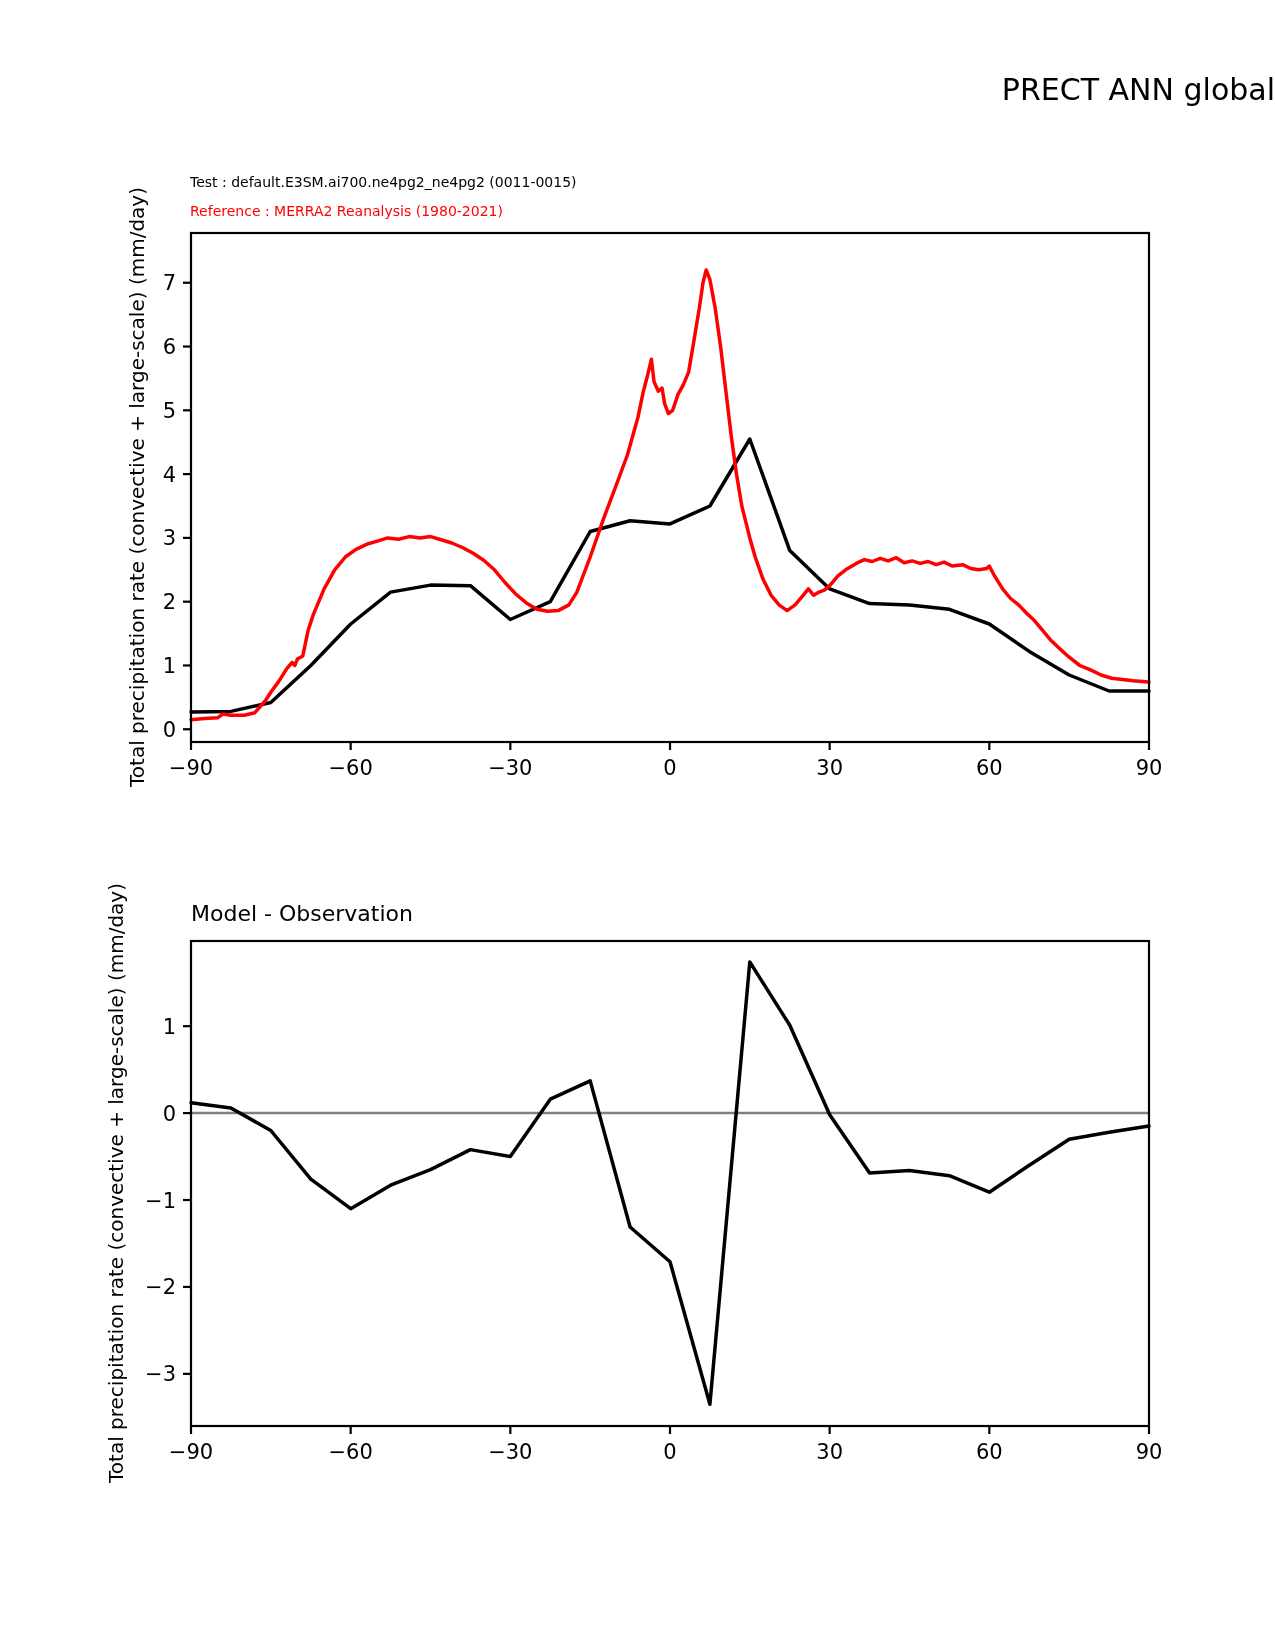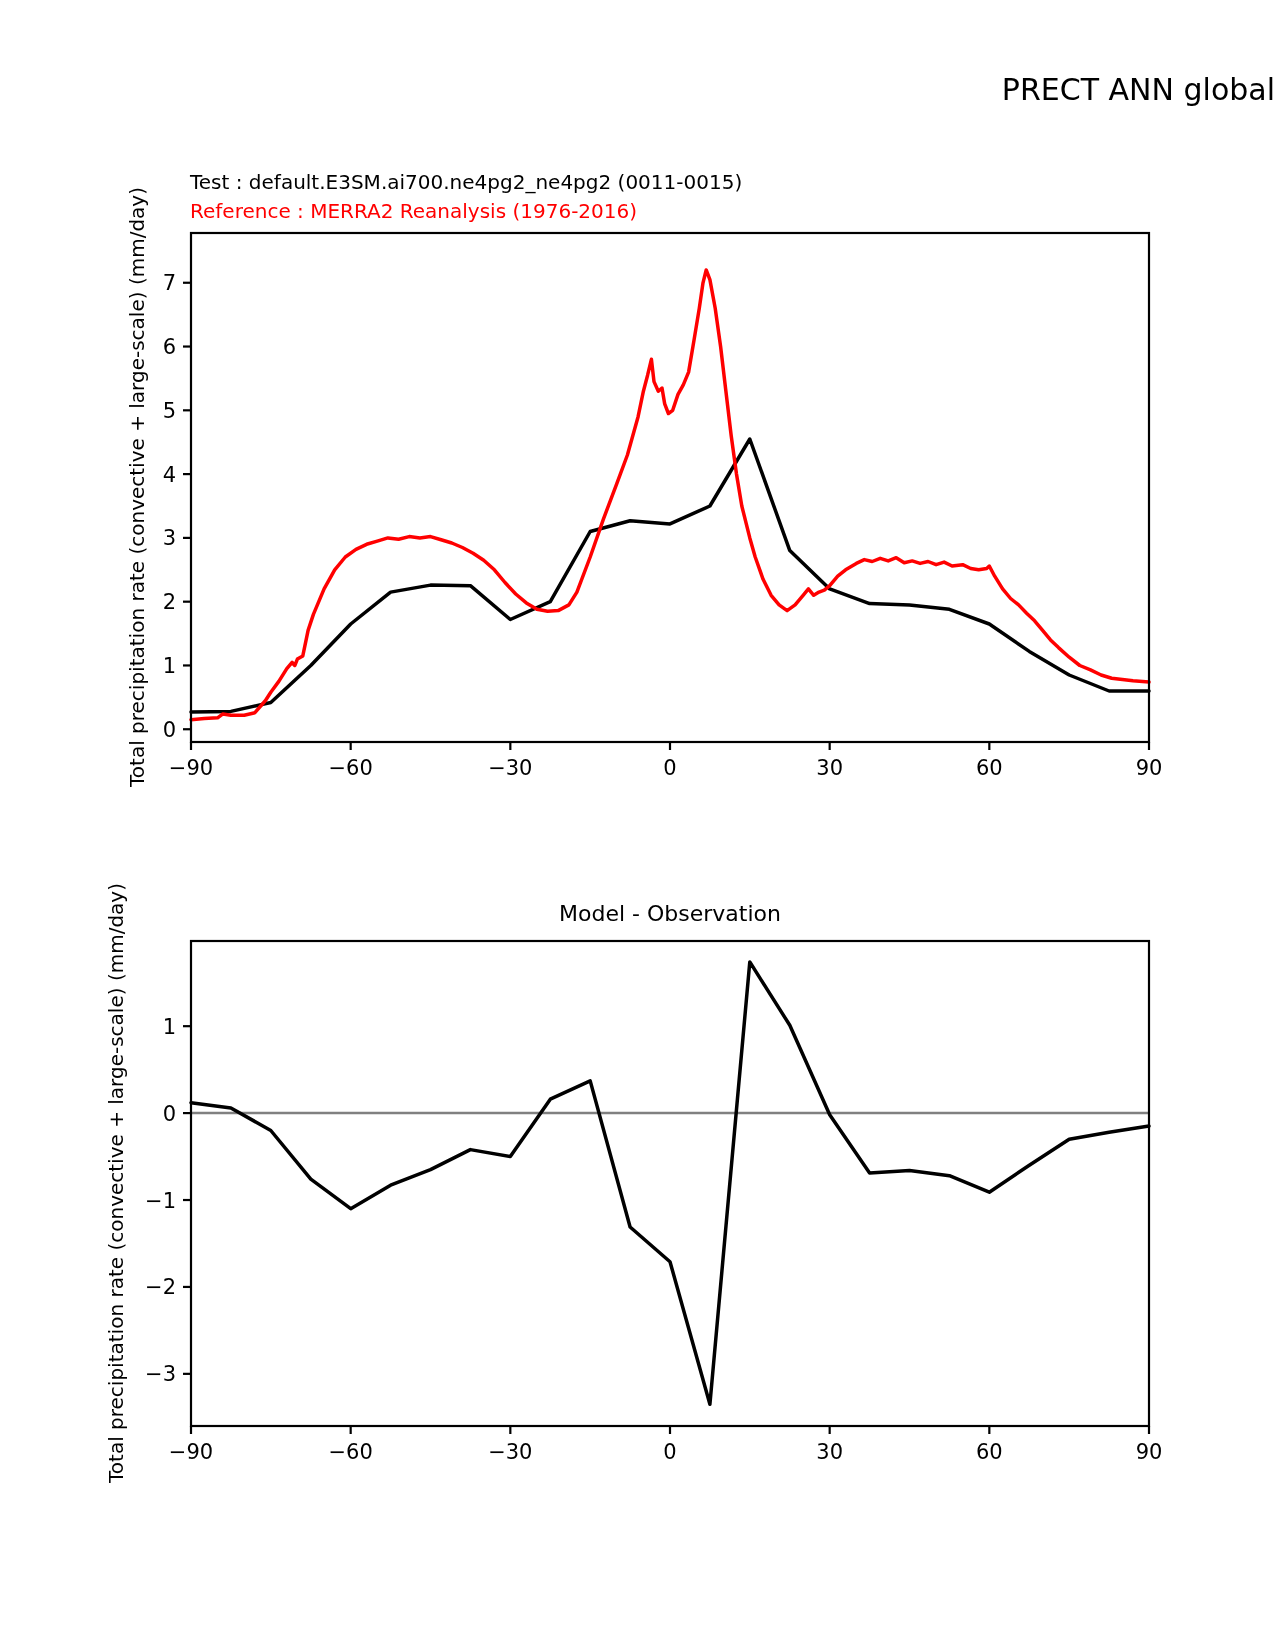--- a/index.html
+++ b/index.html
@@ -1,34 +1,34 @@
 <!DOCTYPE html>
 <html><head>
 <meta charset="utf-8">
 <style>
   html,body{margin:0;padding:0;background:#ffffff;}
   body{width:1275px;height:1650px;position:relative;font-family:"DejaVu Sans","Liberation Sans",sans-serif;color:#000;}
   .suptitle{position:absolute;left:0;top:72px;width:1275px;text-align:right;font-size:30px;}
-  .legend{position:absolute;left:190px;top:168px;font-size:20px;line-height:29px;white-space:nowrap;}
-  .axtitle{position:absolute;left:191px;top:901px;width:958px;text-align:center;font-size:22px;}
+  .legend{position:absolute;left:190px;top:168px;font-size:14px;line-height:29px;white-space:nowrap;}
+  .axtitle{position:absolute;left:191px;top:901px;width:958px;font-size:22px;}
   .ylabel{position:absolute;font-size:20px;white-space:nowrap;transform:translate(-50%,-50%) rotate(-90deg);}
   .ylabel.top{left:137px;top:487px;}
   .ylabel.bottom{left:116px;top:1183px;}
   .plot-svg{position:absolute;overflow:visible;}
   #top-plot-canvas{left:121px;top:213px;}
   #bottom-plot-canvas{left:121px;top:921px;}
 </style>
 </head>
 <body>
 
 <div class="suptitle">PRECT ANN global</div>
 
 <div class="legend">
   <div id="legend-test" style="color: rgb(0, 0, 0);">Test : default.E3SM.ai700.ne4pg2_ne4pg2 (0011-0015)</div>
-  <div id="legend-reference" style="color: rgb(255, 0, 0);">Reference : MERRA2 Reanalysis (1976-2016)</div>
+  <div id="legend-reference" style="color: rgb(255, 0, 0);">Reference : MERRA2 Reanalysis (1980-2021)</div>
 </div>
 
 <div class="ylabel top">Total precipitation rate (convective + large-scale) (mm/day)</div>
 
 <svg id="top-plot-canvas" class="plot-svg" width="1058" height="579">
     <line x1="70" y1="529" x2="70" y2="537" stroke="#000" stroke-width="2.2"></line>
     <text x="70" y="562" text-anchor="middle" font-size="21" font-family="DejaVu Sans, Liberation Sans, sans-serif" fill="#000">−90</text>
     <line x1="229.66666666666666" y1="529" x2="229.66666666666666" y2="537" stroke="#000" stroke-width="2.2"></line>
     <text x="229.66666666666666" y="562" text-anchor="middle" font-size="21" font-family="DejaVu Sans, Liberation Sans, sans-serif" fill="#000">−60</text>
     <line x1="389.3333333333333" y1="529" x2="389.3333333333333" y2="537" stroke="#000" stroke-width="2.2"></line>

